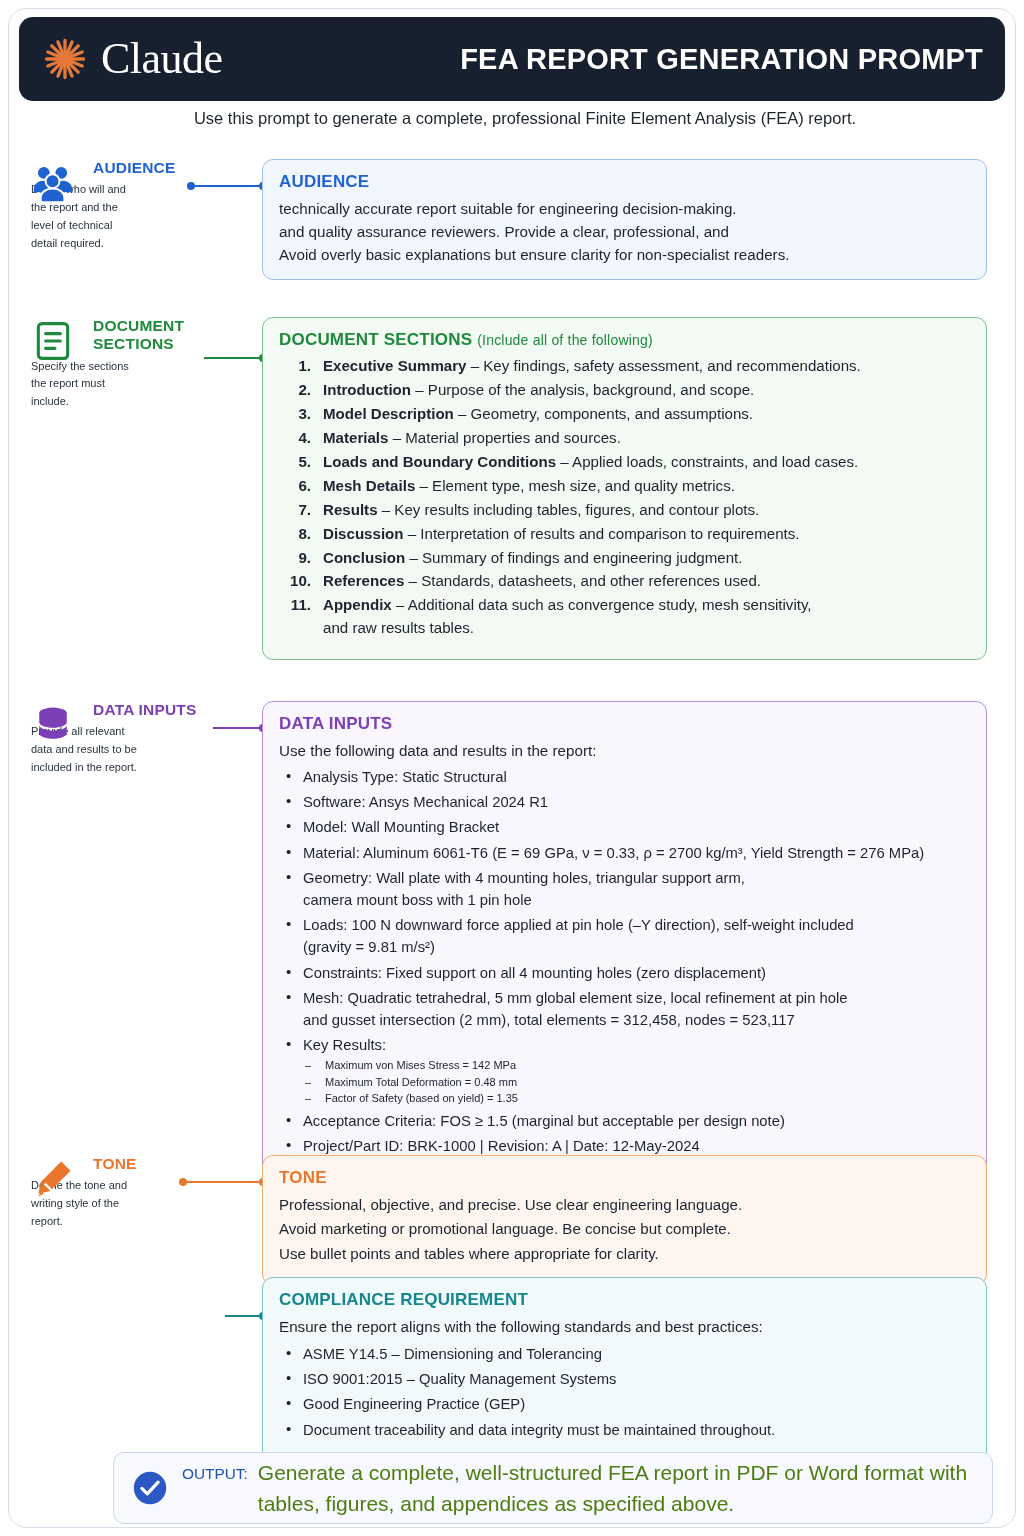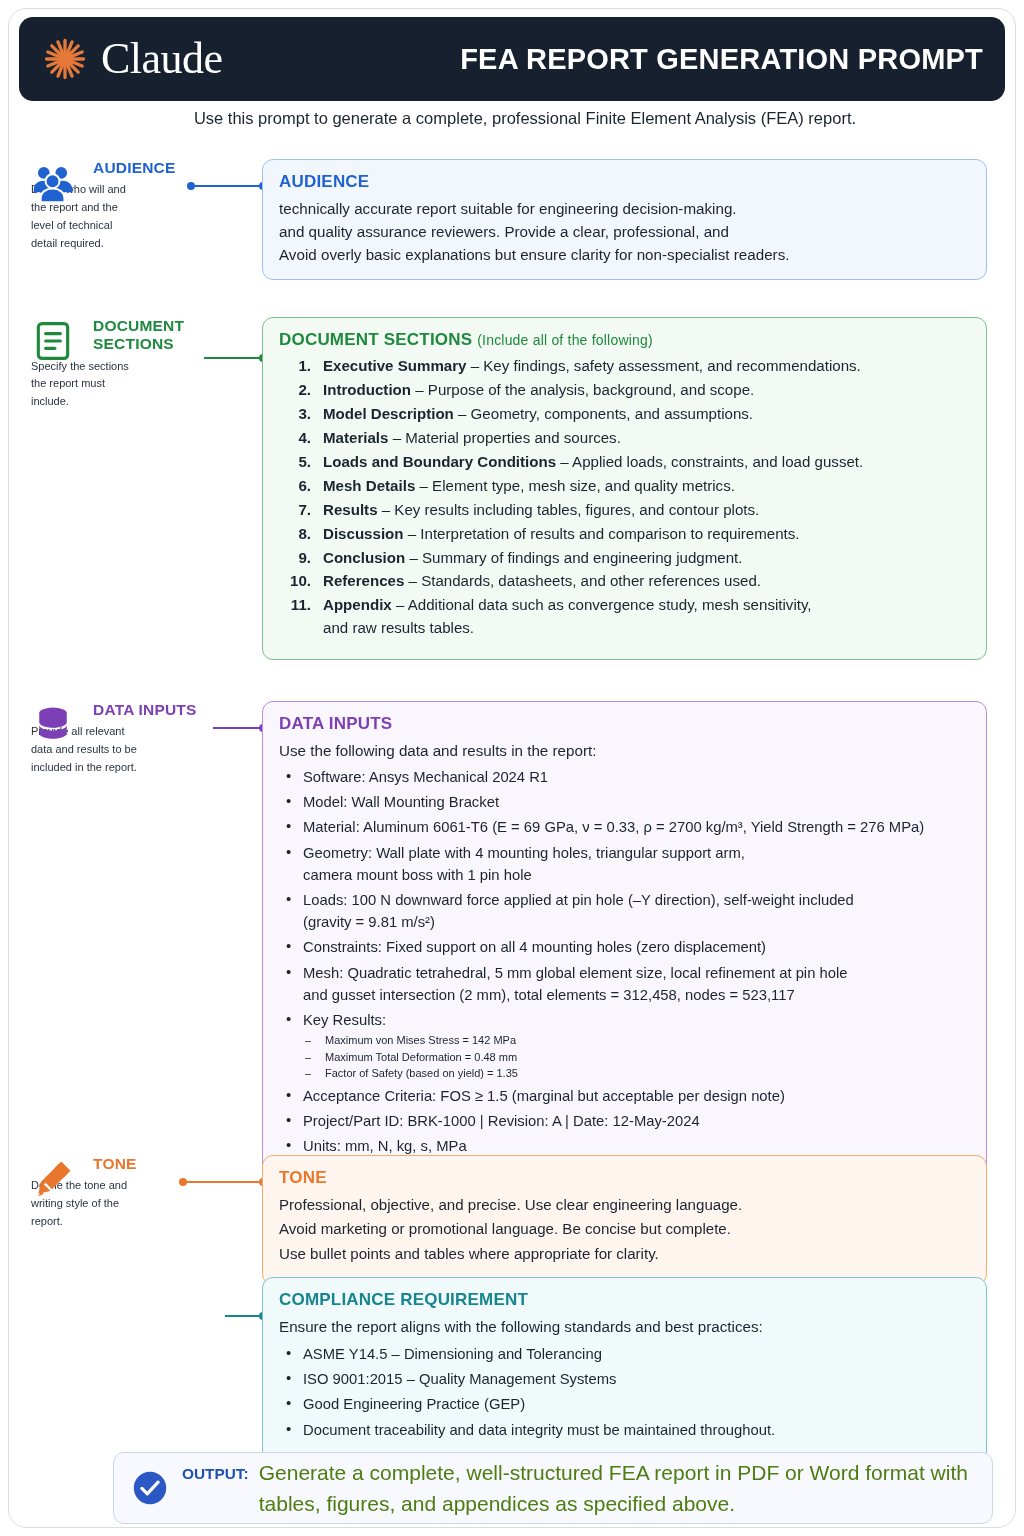--- a/index.html
+++ b/index.html
@@ -160,21 +160,21 @@
     position: absolute; left: 104px; top: 1443px;
     width: 880px; height: 72px;
     border: 1.4px solid #c9d6ee;
     border-radius: 11px;
     background: #f7f9fe;
     display: flex; align-items: center;
     padding: 0 18px;
   }
   .output-check { width: 36px; height: 36px; flex: 0 0 36px; margin-right: 14px; }
   .output-label {
-    font-size: 15.4px; font-weight: bold; color: #1f51b5;
+    font-size: 15.4px; font-weight: normal; color: #1f51b5;
     margin-right: 10px; white-space: nowrap;
     align-self: flex-start; margin-top: 12px;
   }
   .output-text { font-size: 21px; line-height: 1.5; color: #4d7c0f; }
 </style>
 </head>
 <body>
 
 <div class="page">
  <div class="card">
@@ -254,21 +254,21 @@
     <div class="box" style="position:absolute; left:253px; top:0; width:725px; background:#f2faf3; border-color:#7cc18c; padding-bottom:18px;">
       <div class="box-title" style="color:#1f8a3d">
         <span>DOCUMENT SECTIONS</span>
         <span class="sub">(Include all of the following)</span>
       </div>
       <ol class="sections" id="sections-list">
             <li><span class="num">1.</span><b>Executive Summary</b><span> – Key findings, safety assessment, and recommendations.</span></li>
             <li><span class="num">2.</span><b>Introduction</b><span> – Purpose of the analysis, background, and scope.</span></li>
             <li><span class="num">3.</span><b>Model Description</b><span> – Geometry, components, and assumptions.</span></li>
             <li><span class="num">4.</span><b>Materials</b><span> – Material properties and sources.</span></li>
-            <li><span class="num">5.</span><b>Loads and Boundary Conditions</b><span> – Applied loads, constraints, and load gusset.</span></li>
+            <li><span class="num">5.</span><b>Loads and Boundary Conditions</b><span> – Applied loads, constraints, and load cases.</span></li>
             <li><span class="num">6.</span><b>Mesh Details</b><span> – Element type, mesh size, and quality metrics.</span></li>
             <li><span class="num">7.</span><b>Results</b><span> – Key results including tables, figures, and contour plots.</span></li>
             <li><span class="num">8.</span><b>Discussion</b><span> – Interpretation of results and comparison to requirements.</span></li>
             <li><span class="num">9.</span><b>Conclusion</b><span> – Summary of findings and engineering judgment.</span></li>
             <li><span class="num">10.</span><b>References</b><span> – Standards, datasheets, and other references used.</span></li>
             <li><span class="num">11.</span><b>Appendix</b><span> – Additional data such as convergence study, mesh sensitivity,</span><span class="cont">and raw results tables.</span></li>
           </ol>
     </div>
   </div>
 
@@ -283,20 +283,21 @@
       <div class="side-desc" style="width:112px">Provide all relevant data and results to be included in the report.</div>
     </div>
     <div class="connector" style="position:absolute; left:204px; top:22px; width:54px;">
       <span class="bar" style="background:#7c3fb5"></span>
       <span class="dot" style="background:#7c3fb5"></span>
     </div>
     <div class="box" style="position:absolute; left:253px; top:0; width:725px; background:#faf6fe; border-color:#b98ddd; padding-bottom:16px;">
       <div class="box-title" style="color:#7c3fb5">DATA INPUTS</div>
       <p style="margin-bottom:4px;">Use the following data and results in the report:</p>
       <ul class="bullets" id="data-inputs-list">
+            <li><span>Analysis Type: Static Structural</span></li>
             <li><span>Software: Ansys Mechanical 2024 R1</span></li>
             <li><span>Model: Wall Mounting Bracket</span></li>
             <li><span>Material: Aluminum 6061-T6 (E = 69 GPa, ν = 0.33, ρ = 2700 kg/m³, Yield Strength = 276 MPa)</span></li>
             <li><span>Geometry: Wall plate with 4 mounting holes, triangular support arm,</span><div>camera mount boss with 1 pin hole</div></li>
             <li><span>Loads: 100 N downward force applied at pin hole (–Y direction), self-weight included</span><div>(gravity = 9.81 m/s²)</div></li>
             <li><span>Constraints: Fixed support on all 4 mounting holes (zero displacement)</span></li>
             <li><span>Mesh: Quadratic tetrahedral, 5 mm global element size, local refinement at pin hole</span><div>and gusset intersection (2 mm), total elements = 312,458, nodes = 523,117</div></li>
             <li><span>Key Results:</span><ul class="subdash">
                 <li>Maximum von Mises Stress = 142 MPa</li>
                 <li>Maximum Total Deformation = 0.48 mm</li>

